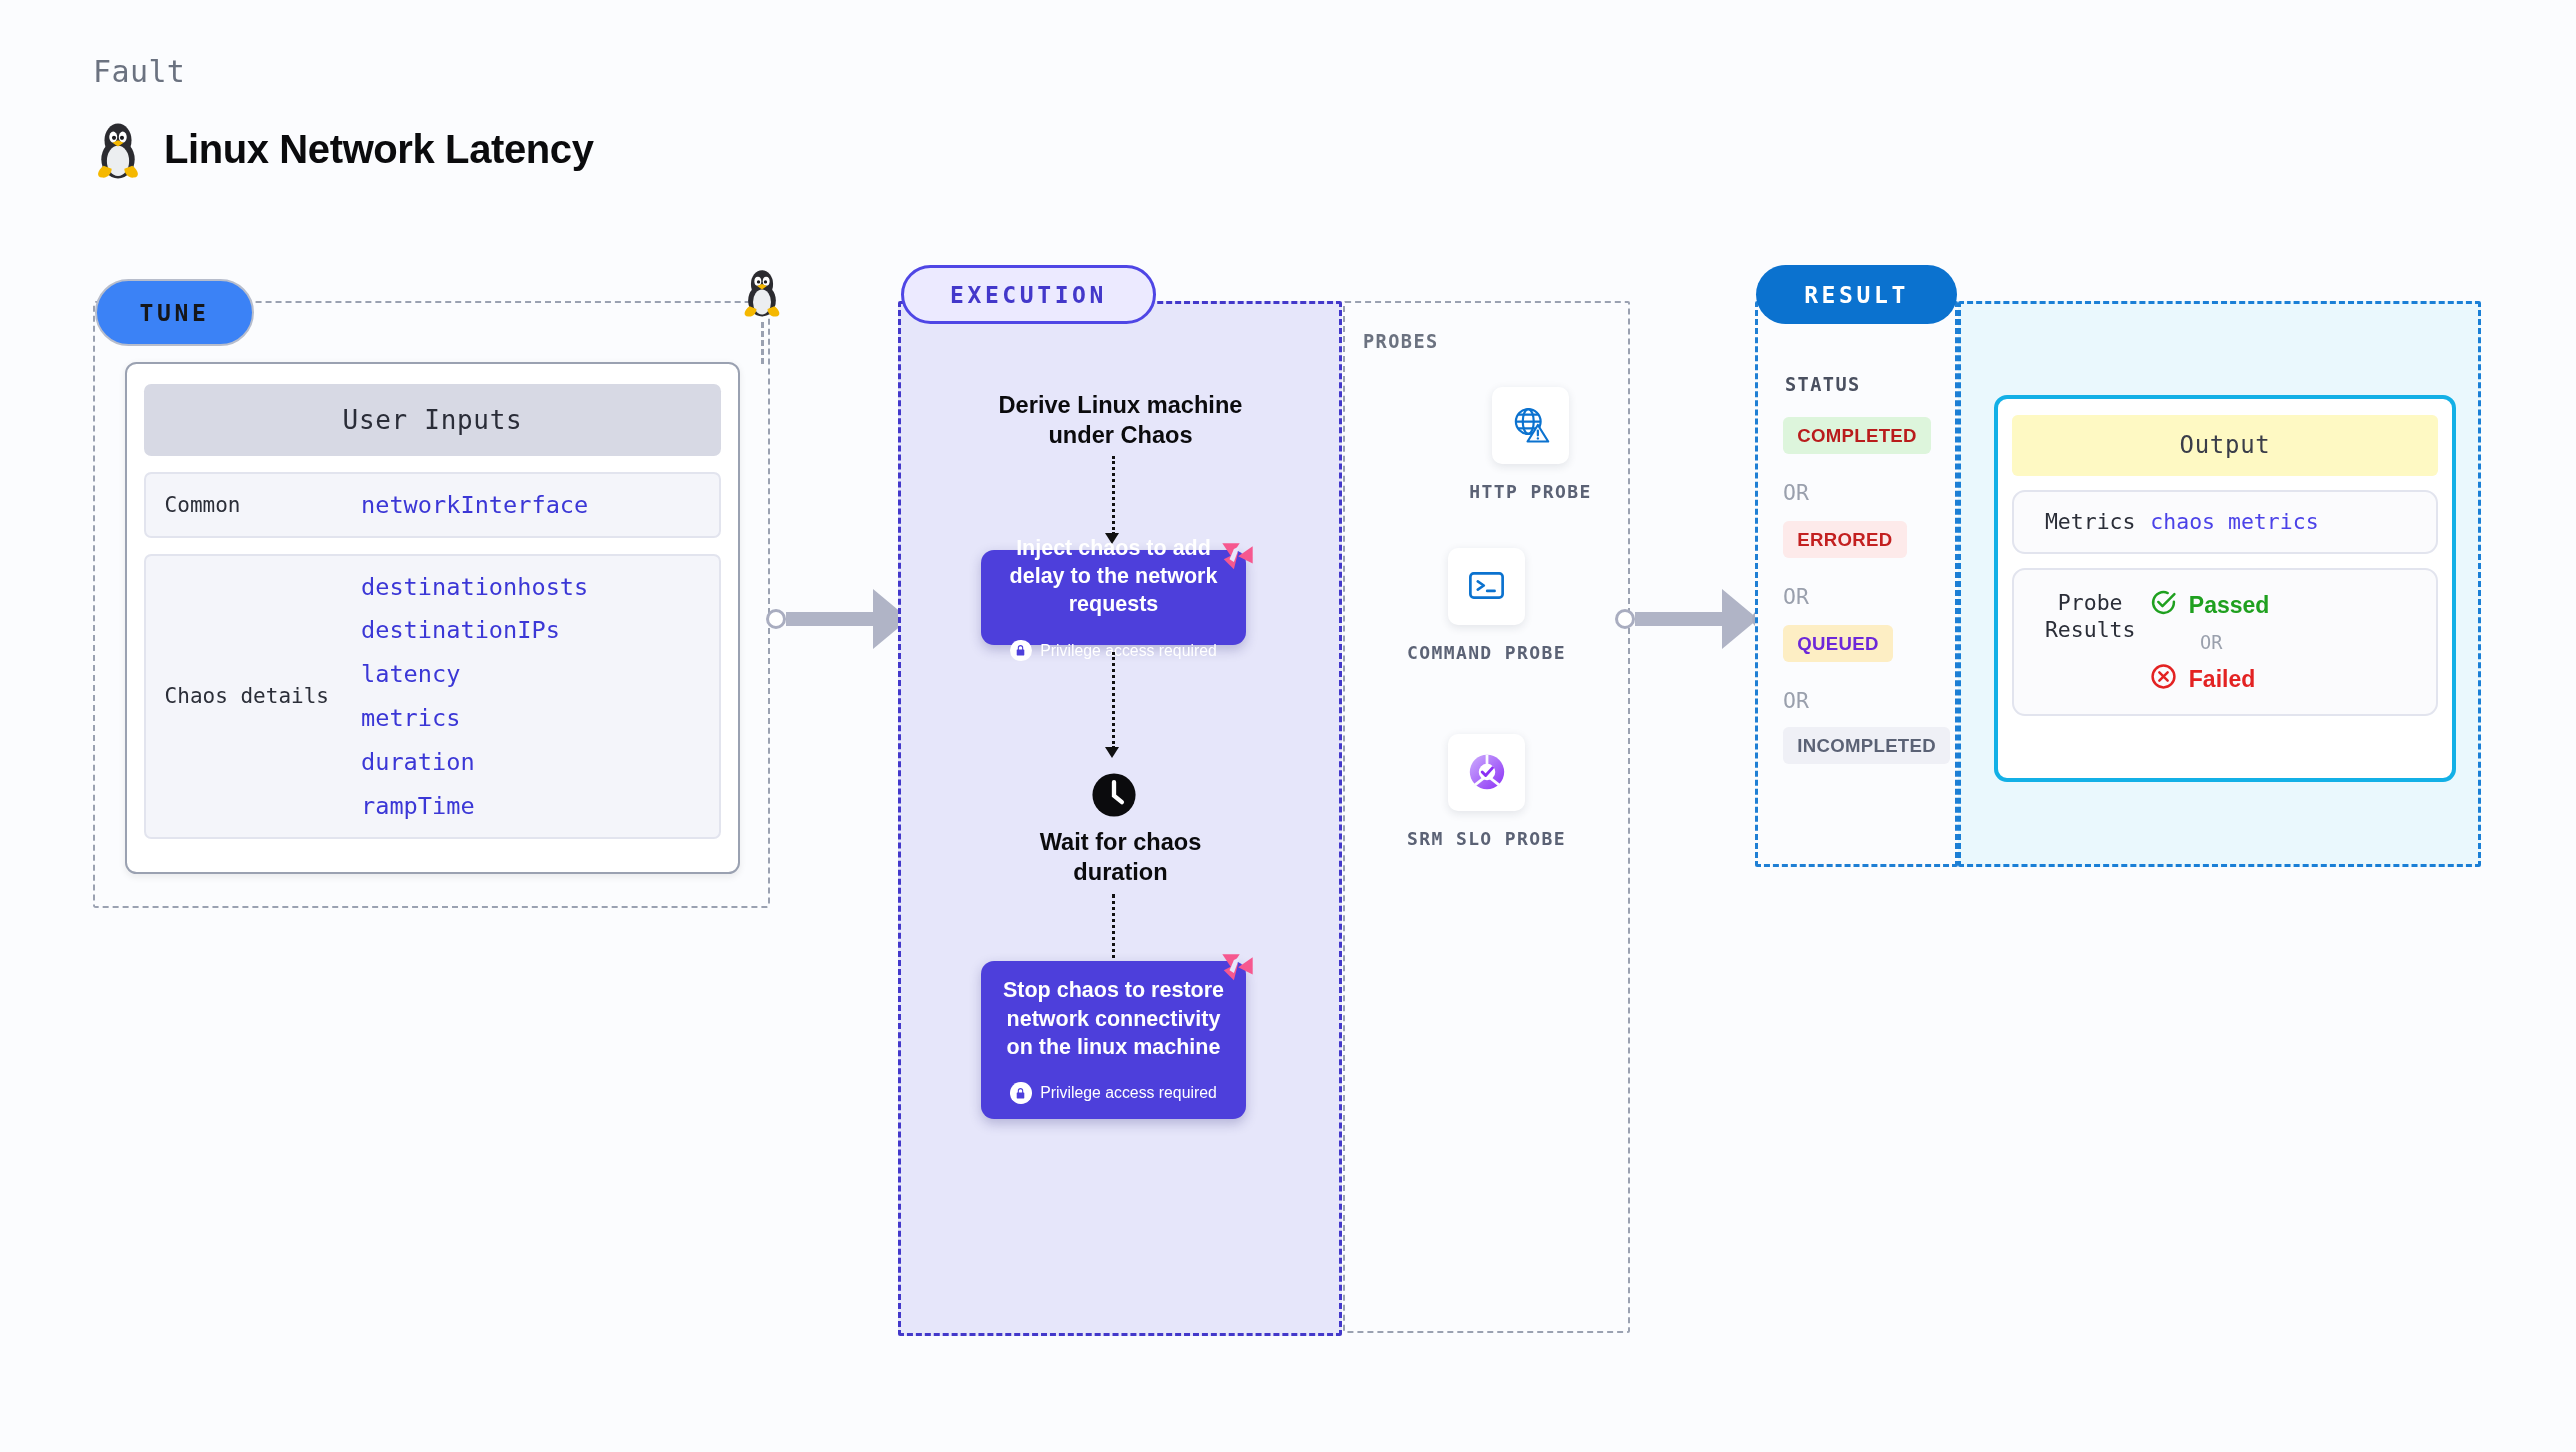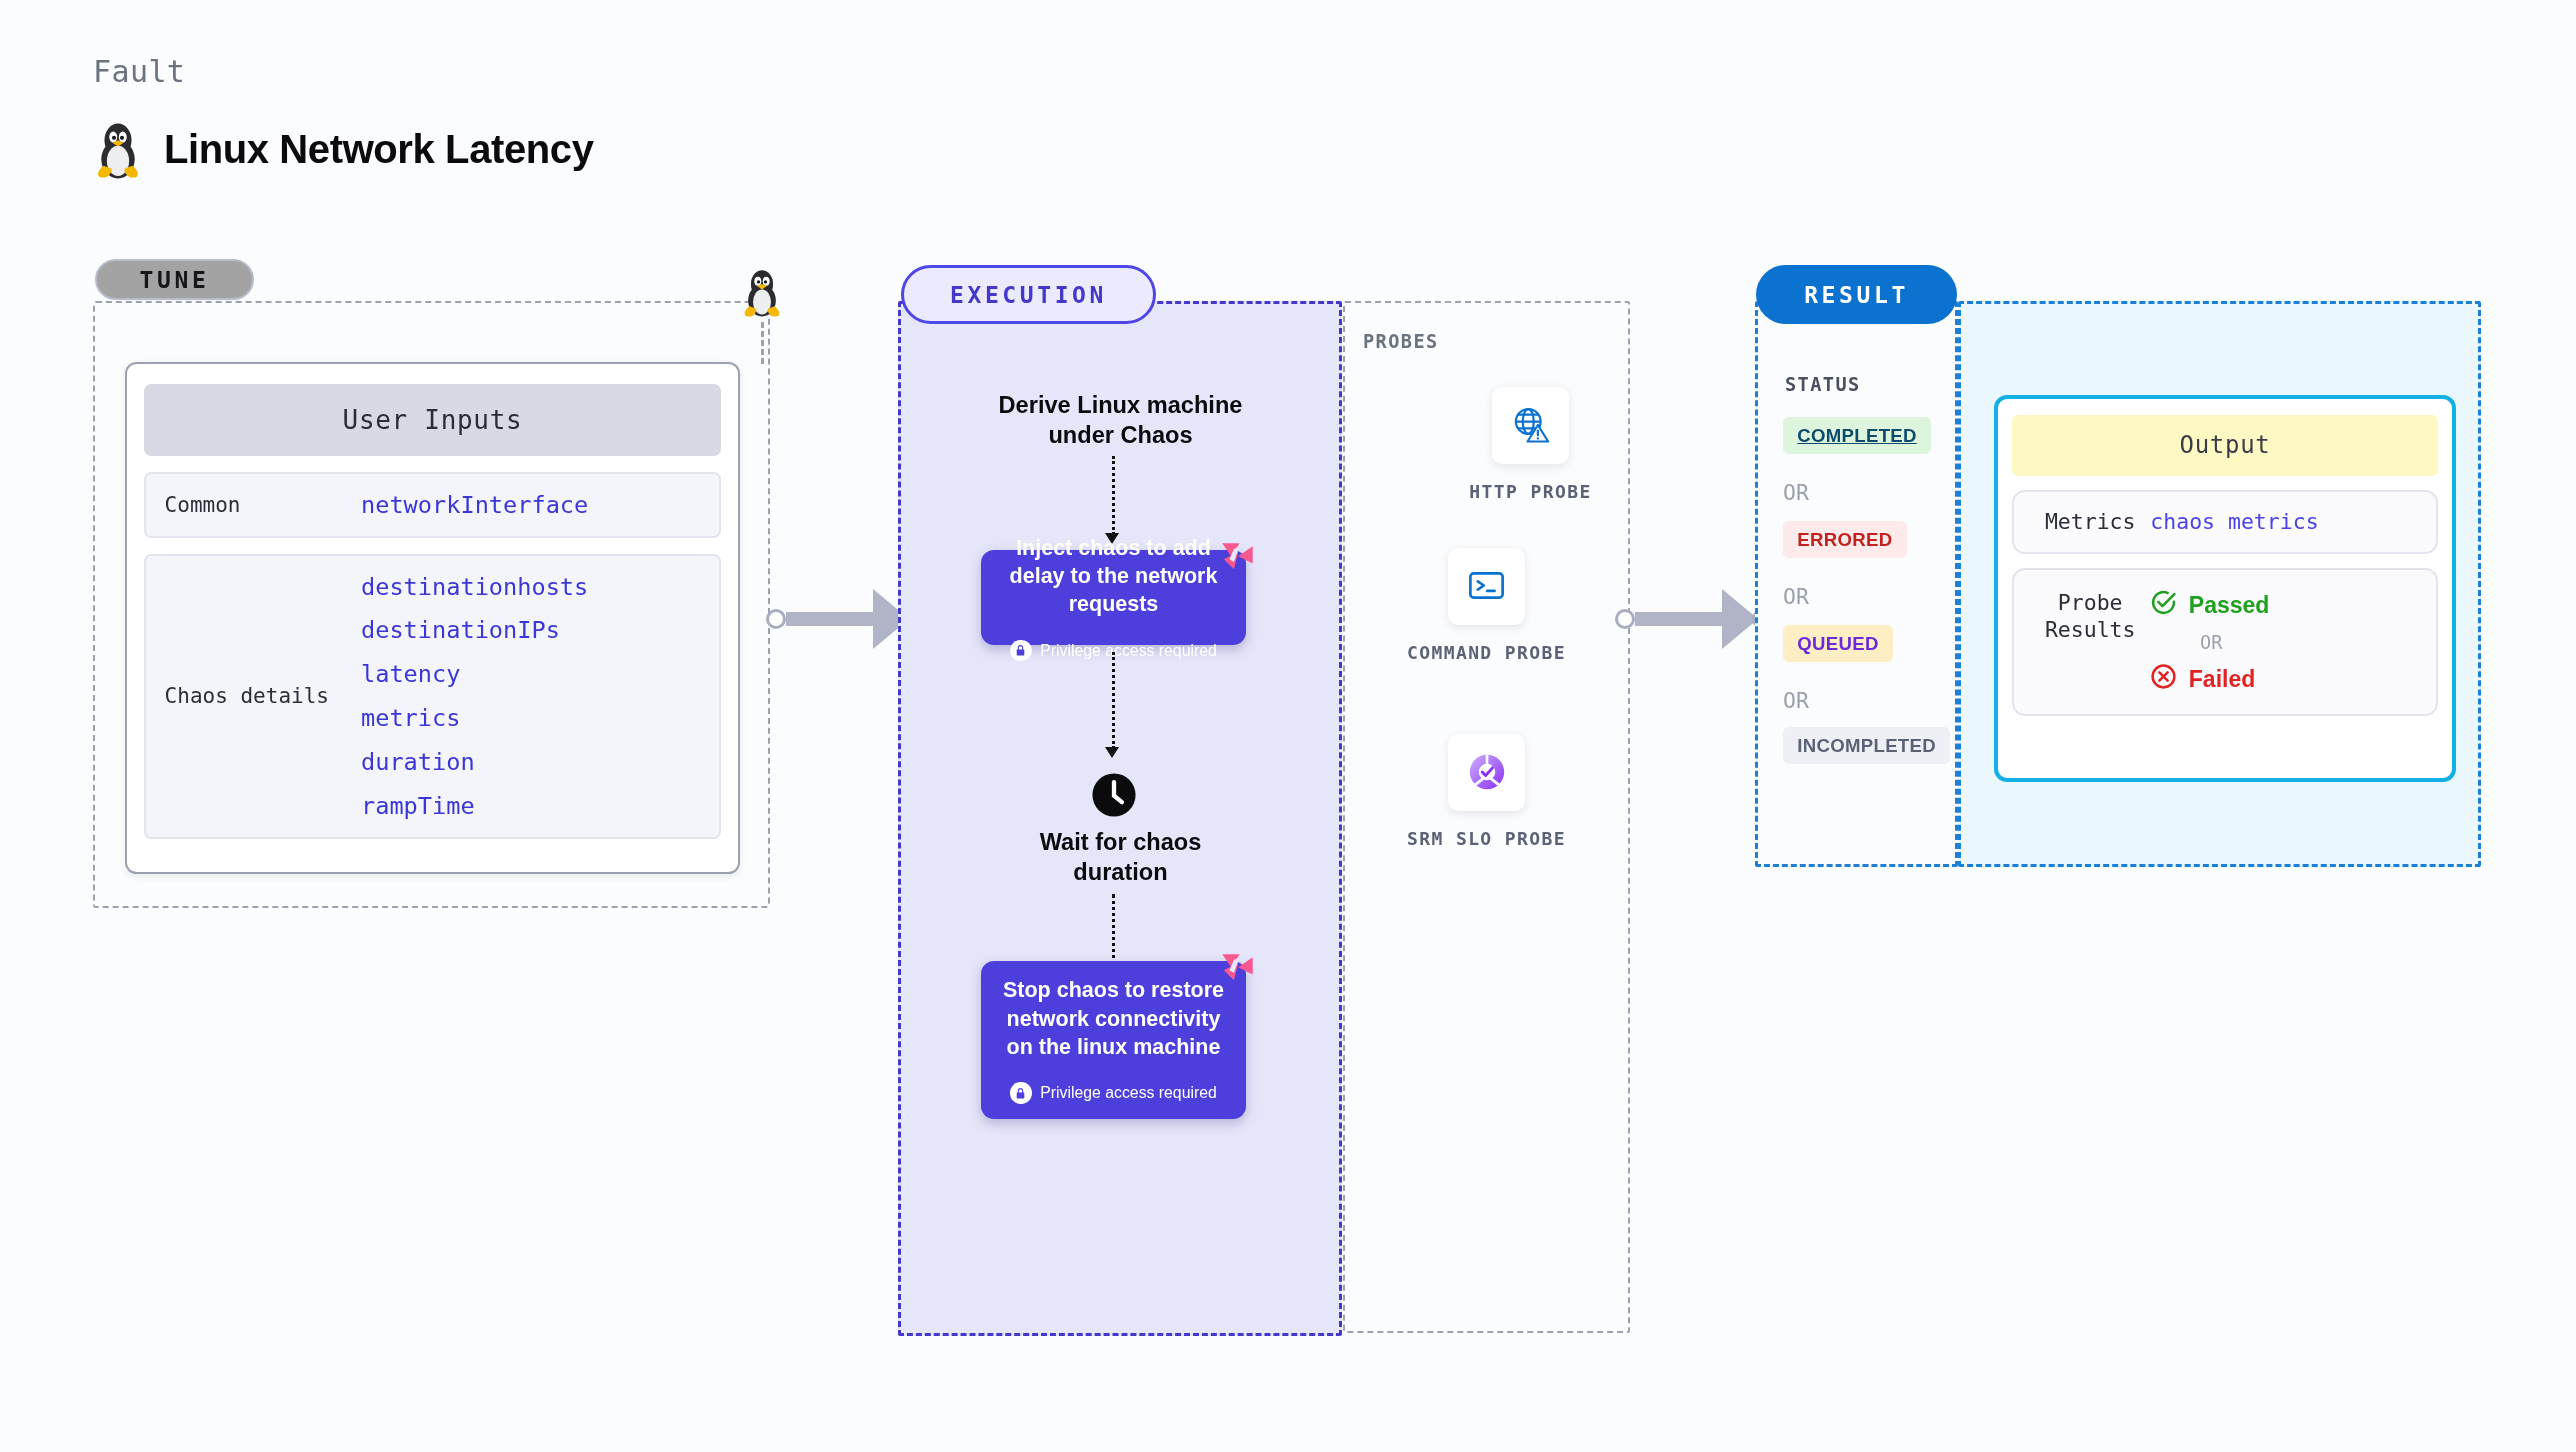--- a/index.html
+++ b/index.html
@@ -30,22 +30,22 @@
     border-radius: 716px; font-family: "DejaVu Sans Mono", monospace;
     font-weight: 700; letter-spacing: 3.6px;
   }
 
   
   #tune-dash {
     left: 93px; top: 301px; width: 677px; height: 607px;
     border: 2.9px dashed #9aa1b1; border-radius: 2.9px; background: transparent;
   }
   #tune-pill {
-    left: 95px; top: 259px; width: 159px; height: 41px;
-    background: #a3a3a3; border: 2.9px solid #b7bdcc; color: #15161a; font-size: 23px;
+    left: 95px; top: 279px; width: 159px; height: 67px;
+    background: #3b82f6; border: 2.9px solid #b7bdcc; color: #15161a; font-size: 23px;
   }
   #tune-card {
     left: 125px; top: 362px; width: 615px; height: 512px;
     background: #ffffff; border: 2.9px solid #9aa1b1; border-radius: 11.5px;
     box-shadow: 0 2.9px 7.2px rgba(20,22,30,0.08);
   }
   .ui-header {
     margin: 20px 17px 0 17px; height: 72px; background: #d7d9e4;
     border-radius: 7.2px; display: flex; align-items: center; justify-content: center;
     font-family: "DejaVu Sans Mono", monospace; font-size: 26px; color: #2a2d38; letter-spacing: 0.7px;
@@ -382,21 +382,21 @@
     <div class="conn-shaft" style="width:87px;"></div>
     <div class="conn-head"></div>
     <div class="conn-dot" style="margin-left:-5.7px;"></div>
   </div>
 
   <div class="panel dash" id="result-out-dash"></div>
   <div class="panel dash" id="result-status-dash"></div>
   <div class="badge-pill" id="result-pill">RESULT</div>
   <div id="status-label">STATUS</div>
 
-  <div class="status-chip" style="left:1783px; top:417px; background:#ddf5dc; color:#0c4a6e;text-decoration:underline;">COMPLETED</div>
+  <div class="status-chip" style="left:1783px; top:417px; background:#ddf5dc; color:#b91c1c;">COMPLETED</div>
   <div class="or-txt" style="left:1783px; top:480px;">OR</div>
   <div class="status-chip" style="left:1783px; top:521px; background:#fdeaea; color:#c32020;">ERRORED</div>
   <div class="or-txt" style="left:1783px; top:584px;">OR</div>
   <div class="status-chip" style="left:1783px; top:625px; background:#fdeec4; color:#6d28d9;">QUEUED</div>
   <div class="or-txt" style="left:1783px; top:688px;">OR</div>
   <div class="status-chip" style="left:1783px; top:727px; background:#eff0f6; color:#5b6275;">INCOMPLETED</div>
 
   <div id="output-card">
     <div class="out-header">Output</div>
 

